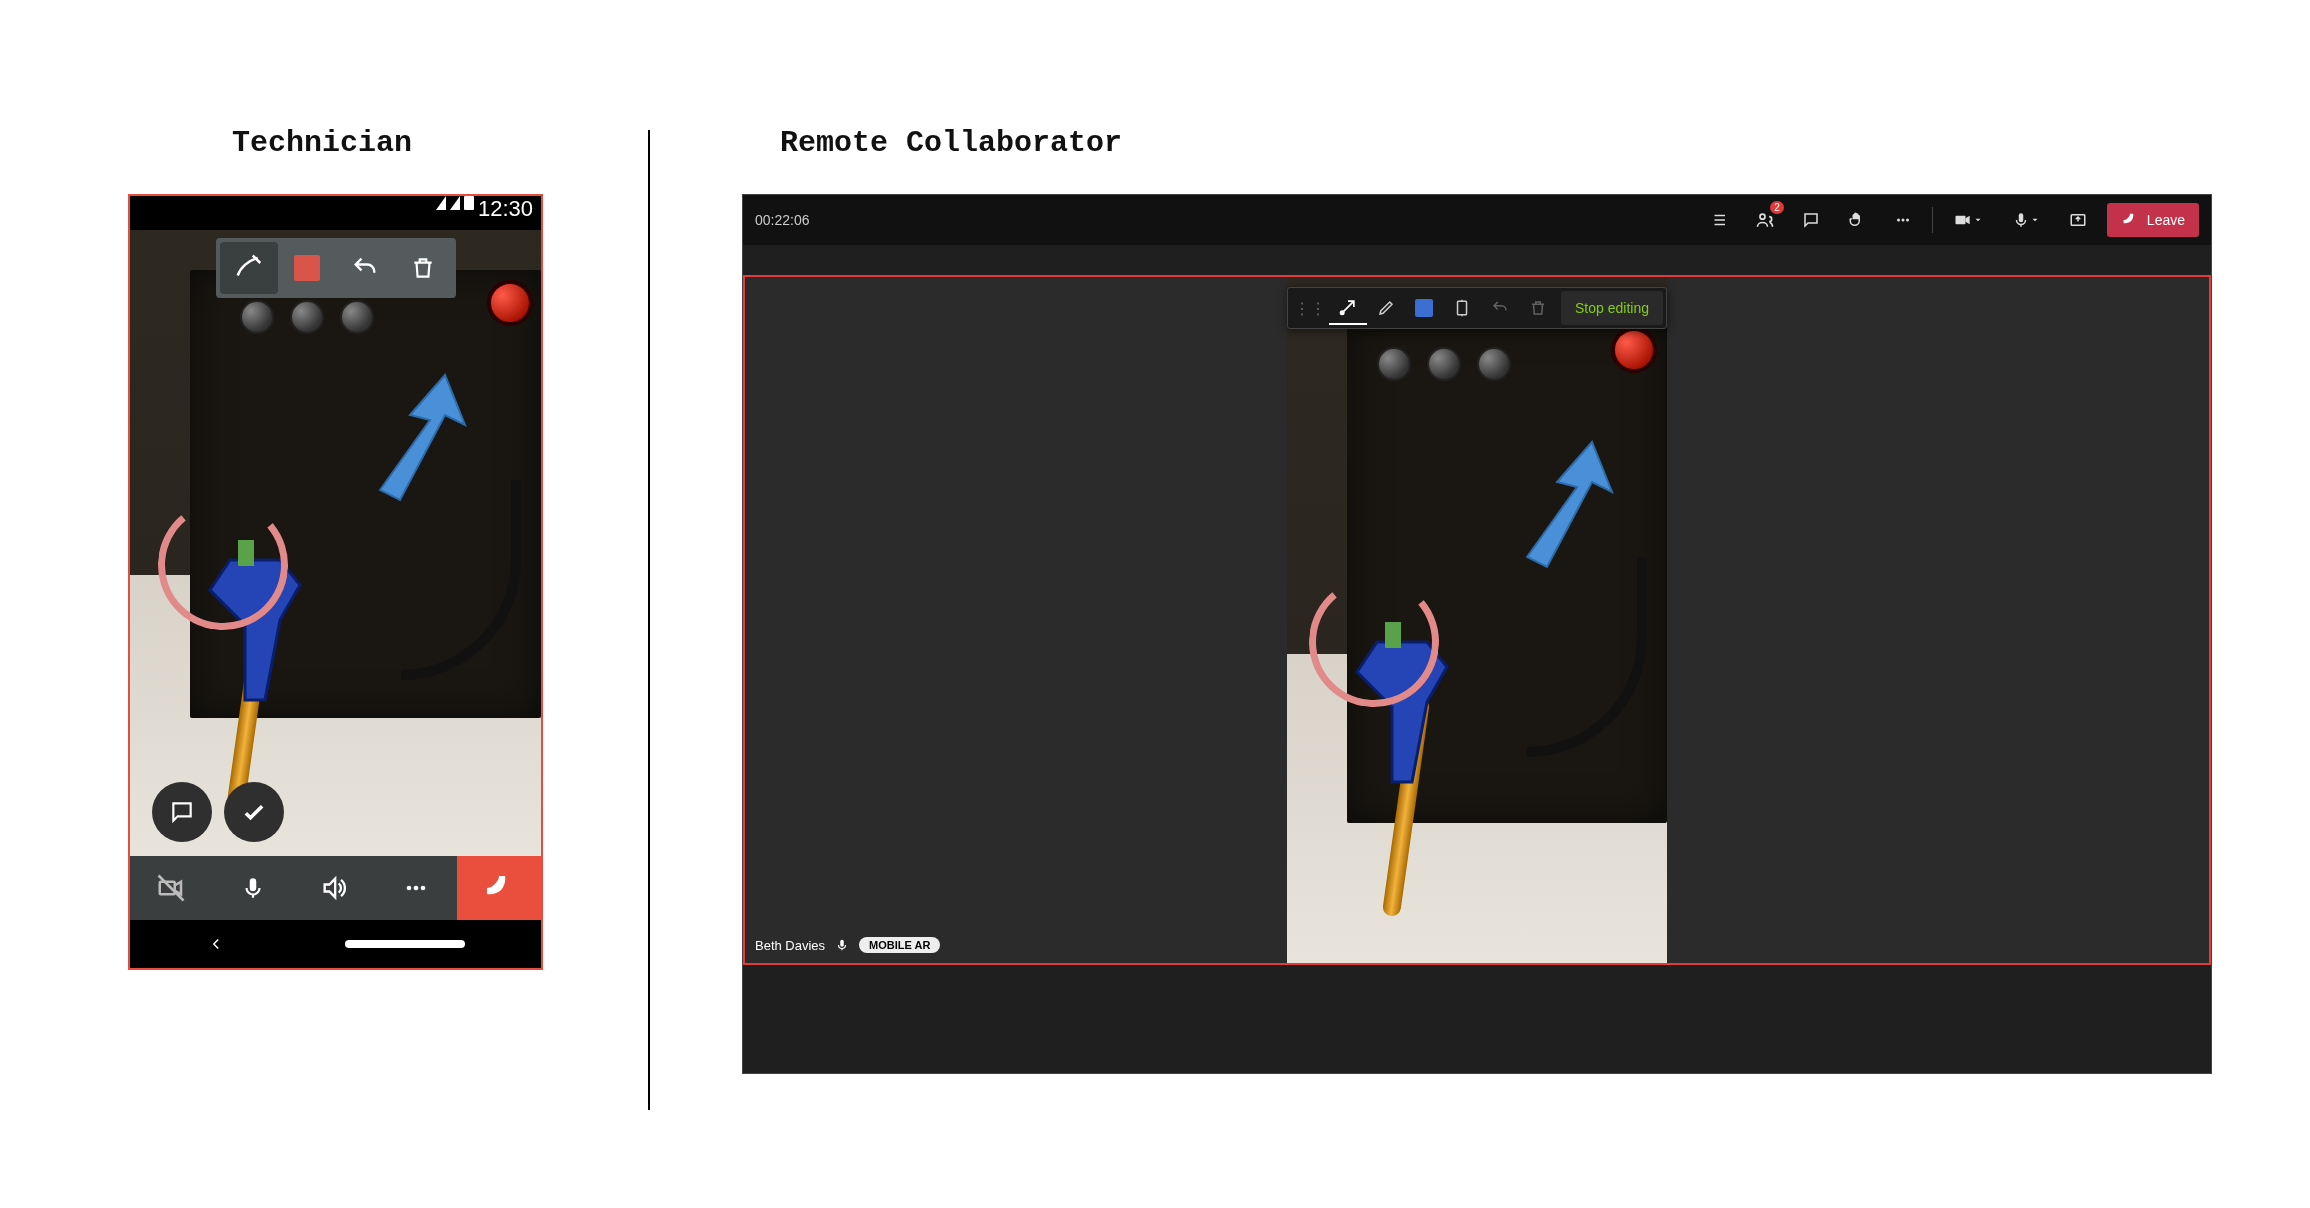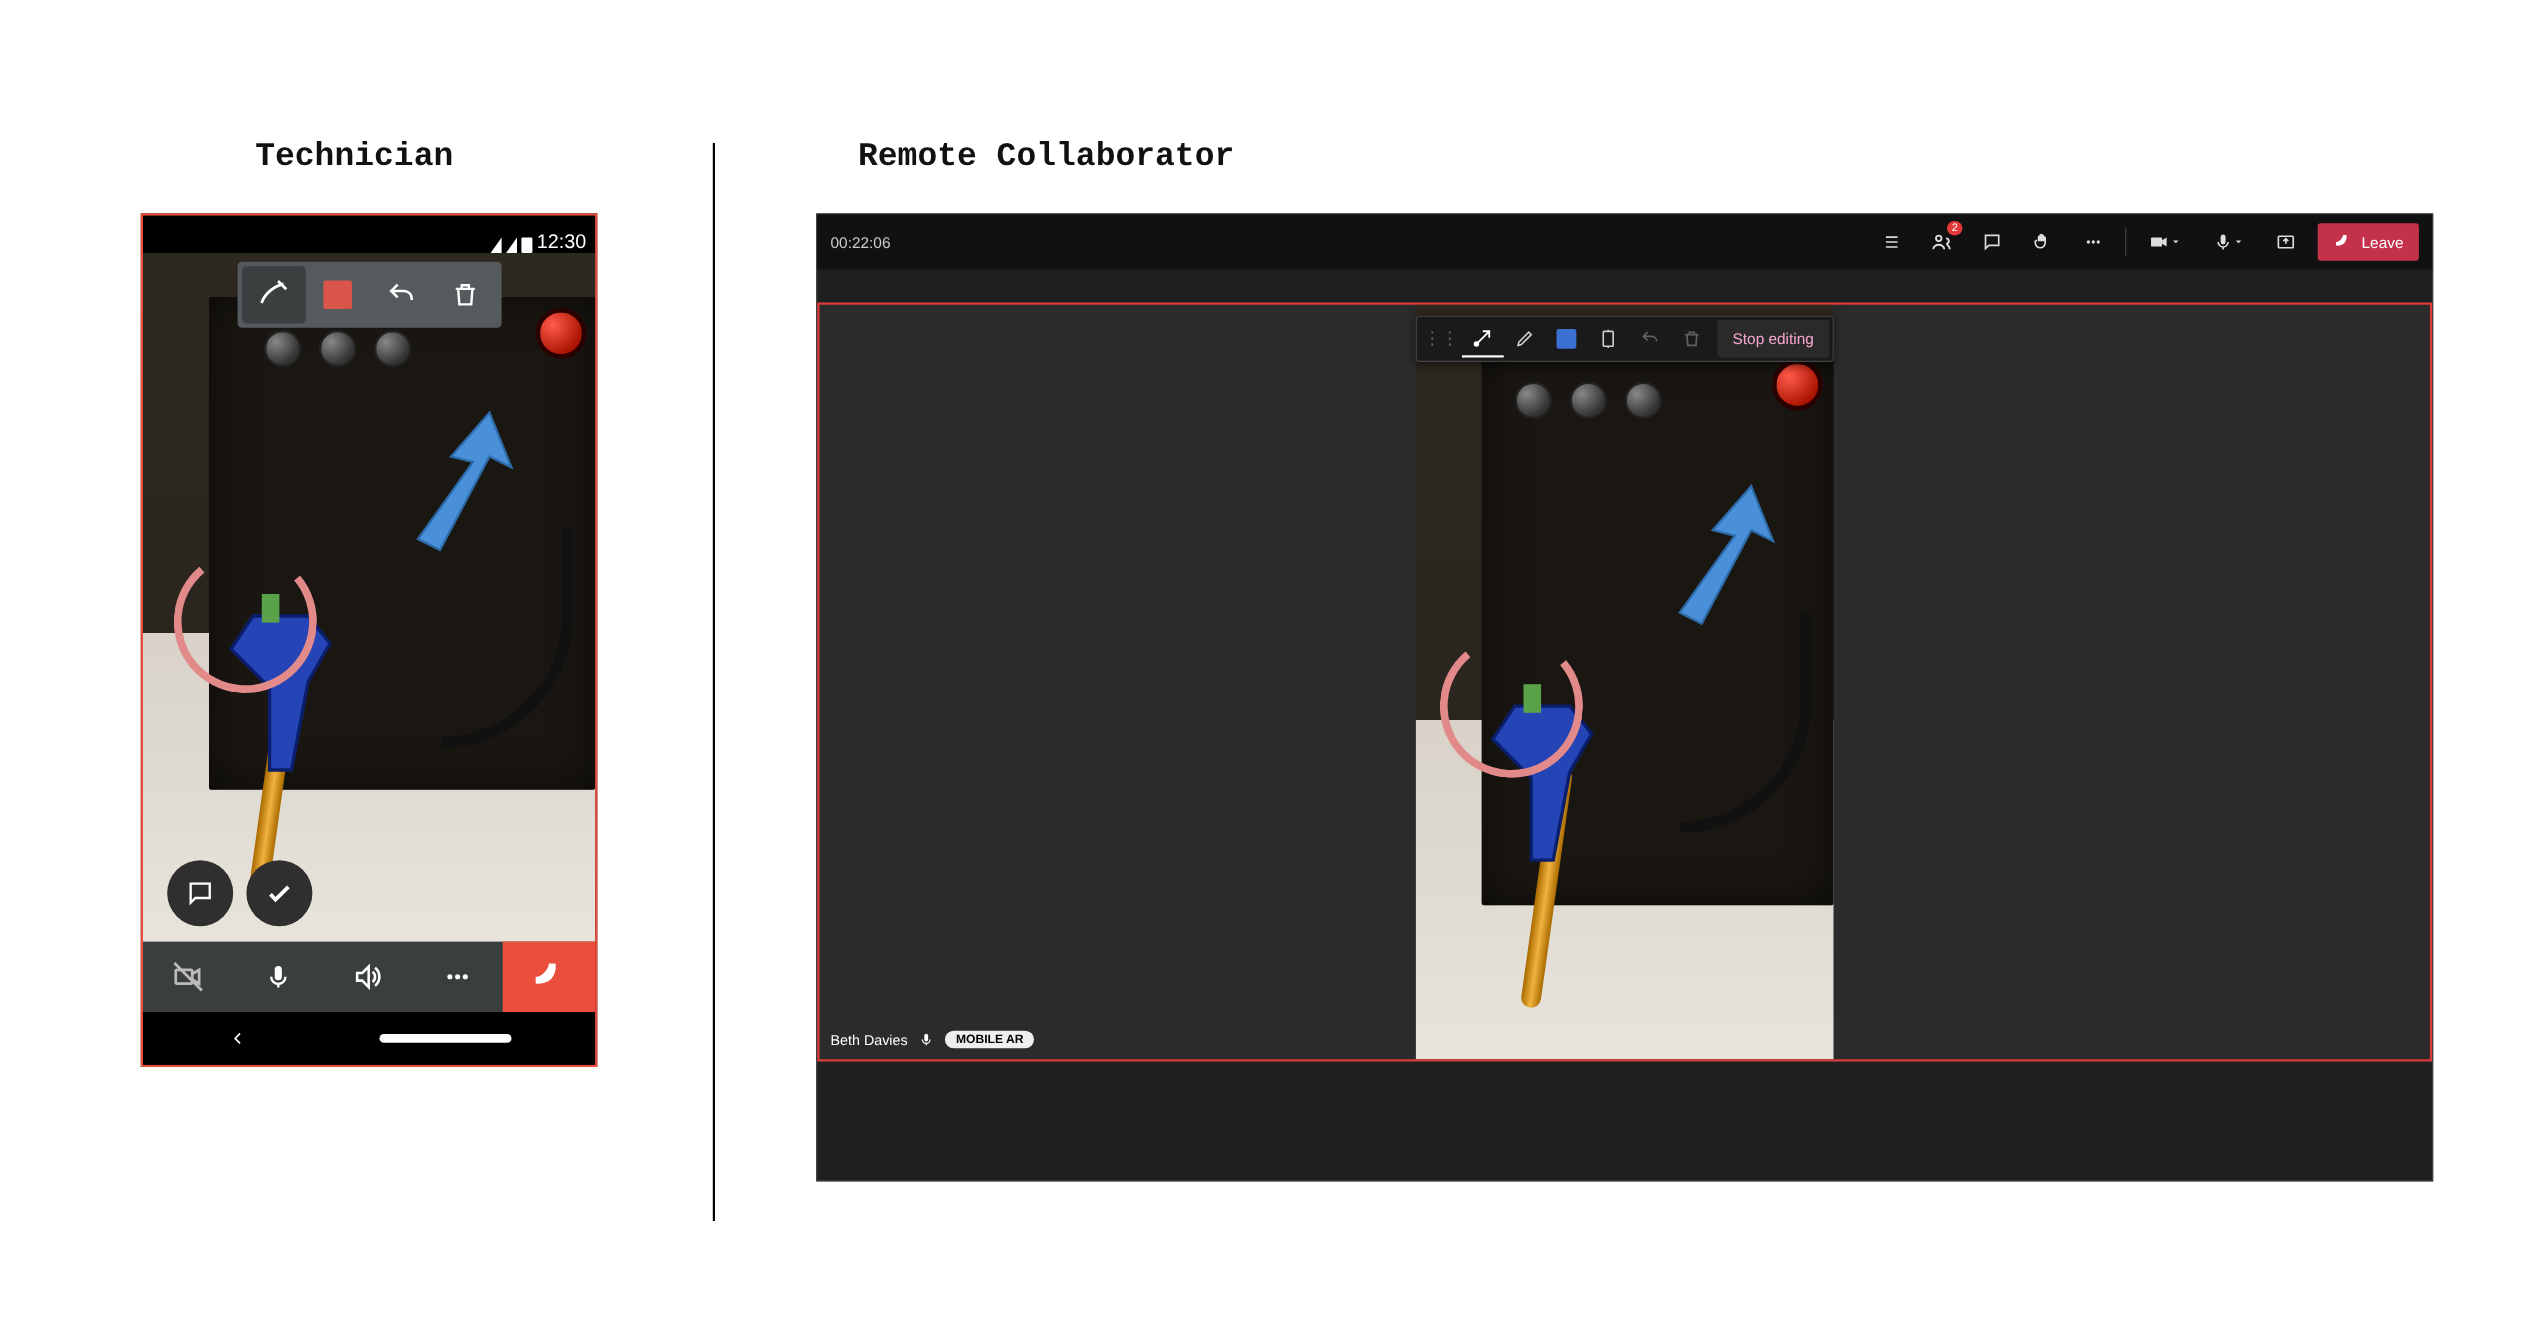--- a/index.html
+++ b/index.html
@@ -3,21 +3,21 @@
 <meta charset="utf-8">
 <style>
   * { margin: 0; padding: 0; box-sizing: border-box; font-family: "Segoe UI", Arial, sans-serif; }
   body { background: #fff; width: 2310px; height: 1208px; position: relative; }
 
   .heading { position: absolute; font-weight: 700; font-size: 30px; color: #111; font-family: Liberation Mono, monospace; }
   .divider { position: absolute; background: #000; width: 2px; }
 
   
   .phone { position: absolute; width: 415px; height: 776px; background: #000; border: 2px solid #e74c3c; overflow: hidden; }
-  .phone-status { position: absolute; top: 0; right: 0; height: 34px; display: flex; align-items: flex-end; gap: 4px; color: #fff; font-size: 18px; padding-right: 8px; }
+  .phone-status { position: absolute; top: 0; right: 0; height: 34px; display: flex; align-items: flex-start; gap: 4px; color: #fff; font-size: 22px; padding-right: 8px; }
   .phone-status .tri { width:0; height:0; border-left: 10px solid transparent; border-bottom: 14px solid #fff; }
   .phone-status .batt { width: 10px; height: 14px; background: #fff; border-radius: 1px; }
 
   .phone-video { position: absolute; top: 34px; left: 0; right: 0; bottom: 110px; overflow: hidden; }
 
   .annotate-bar { position: absolute; top: 8px; left: 50%; transform: translateX(-50%); display:flex; gap:0; background:#555b5c; border-radius:4px; padding:4px; }
   .ab-btn { width: 58px; height: 52px; display:flex; align-items:center; justify-content:center; color:#fff; }
   .ab-btn.sel { background:#3a3f40; border-radius:4px; }
   .color-sw { width: 26px; height: 26px; border-radius:2px; }
 
@@ -45,21 +45,21 @@
   .badge { position:absolute; top:-2px; right:-2px; background:#e23838; color:#fff; font-size:10px; border-radius:8px; padding:0 4px; line-height:13px; }
   .tb-sep { width:1px; height:26px; background:#444; }
   .leave-btn { background:#c4314b; color:#fff; padding:0 14px; height:34px; border-radius:3px; display:flex; align-items:center; gap:8px; font-size:14px; }
 
   .stage { position:absolute; top:80px; left:0; right:0; height:690px; background:#2b2b2b; border:2px solid #e23b3b; }
   .shared-img { position:absolute; top:0; bottom:0; left:50%; transform:translateX(-50%); width:380px; overflow:hidden; }
 
   .edit-bar { position:absolute; top:10px; left:50%; transform:translateX(-50%); display:flex; background:#1a1a1a; border:1px solid #444; border-radius:3px; align-items:center; padding:3px; gap:0; box-shadow:0 2px 8px rgba(0,0,0,.5); }
   .eb-btn { width:38px; height:34px; display:flex; align-items:center; justify-content:center; color:#bbb; }
   .eb-btn.active { border-bottom:2px solid #fff; color:#fff; }
-  .stop-edit { background:#2a2a2a; color:#f9a8d4; font-size:14px; padding:0 14px; height:34px; display:flex; align-items:center; border-radius:3px; margin-left:4px; }
+  .stop-edit { background:#2a2a2a; color:#84cc16; font-size:14px; padding:0 14px; height:34px; display:flex; align-items:center; border-radius:3px; margin-left:4px; }
 
   .name-tag { position:absolute; left:10px; bottom:10px; display:flex; align-items:center; gap:10px; color:#fff; font-size:13px; }
   .pill-badge { background:#eee; color:#000; font-size:11px; font-weight:700; padding:2px 10px; border-radius:10px; }
 
   .pip { position:absolute; right:0; bottom:0; width:200px; height:110px; background:linear-gradient(135deg,#cfd7df,#e9eef4); display:flex; align-items:flex-end; justify-content:center; overflow:hidden; }
   .pip-name { position:absolute; left:6px; bottom:4px; color:#fff; font-size:11px; display:flex; align-items:center; gap:4px; text-shadow:0 0 3px #000; }
 
   
   .machine-scene { position:relative; width:100%; height:100%; background: linear-gradient(to bottom, #2d2820 0%, #2a251e 55%, #d8d2c8 55%, #e8e4dc 100%); }
   .panel { position:absolute; top:40px; left:60px; right:0; bottom:140px; background:#1a1712; border-radius:2px; box-shadow: inset 0 0 40px rgba(0,0,0,.6); }

